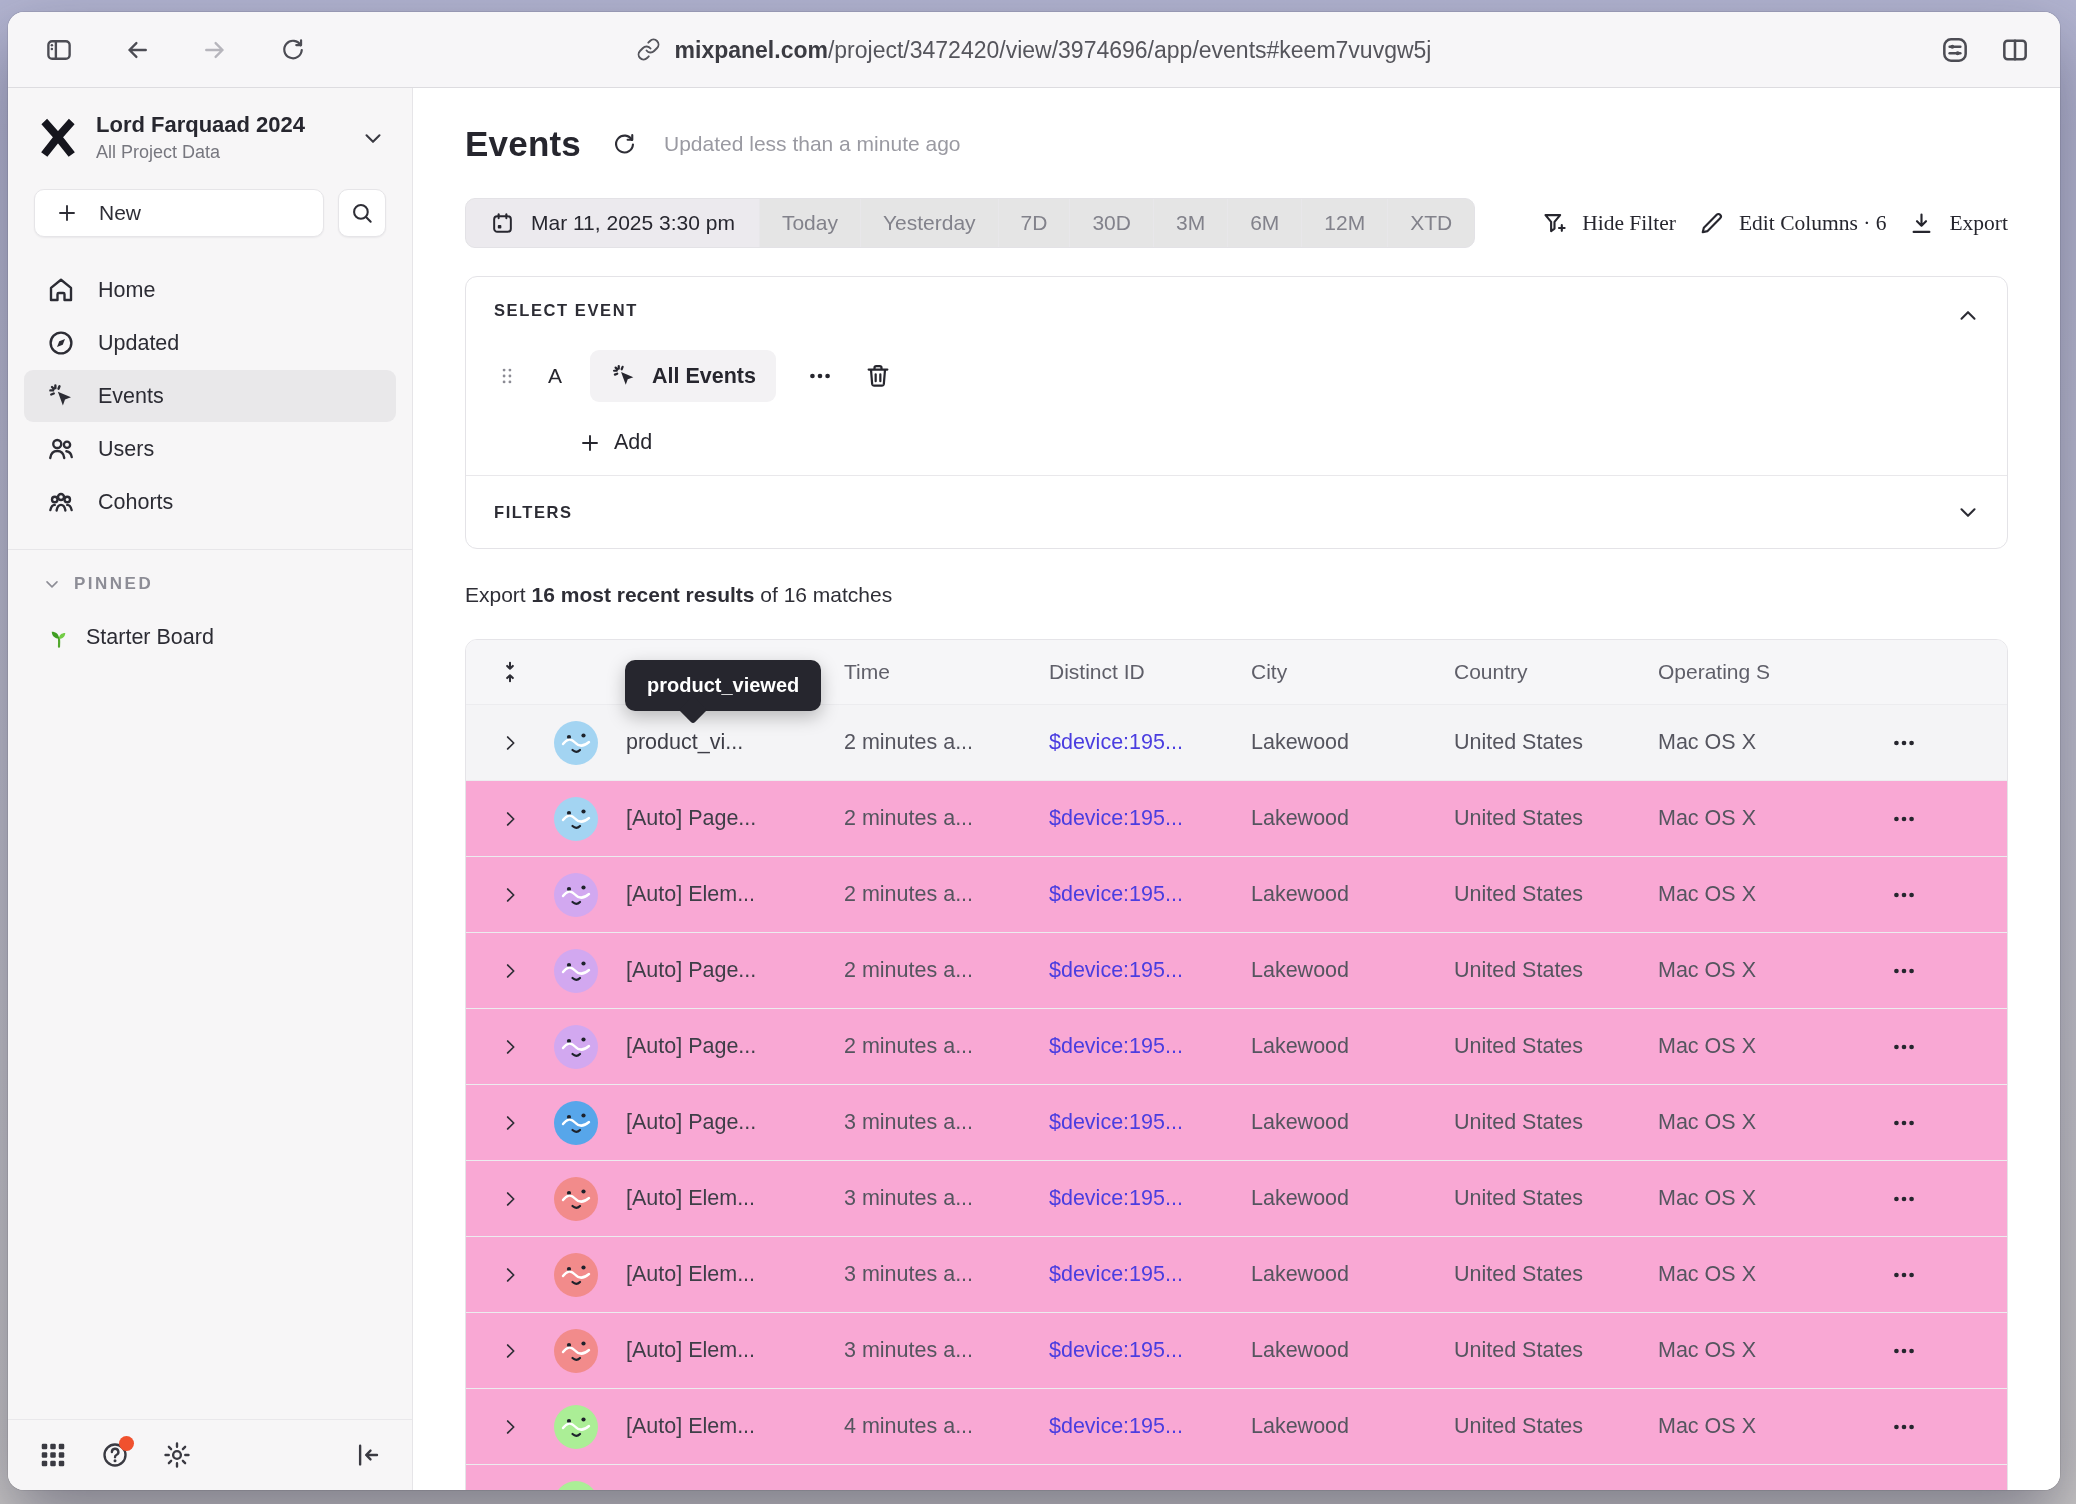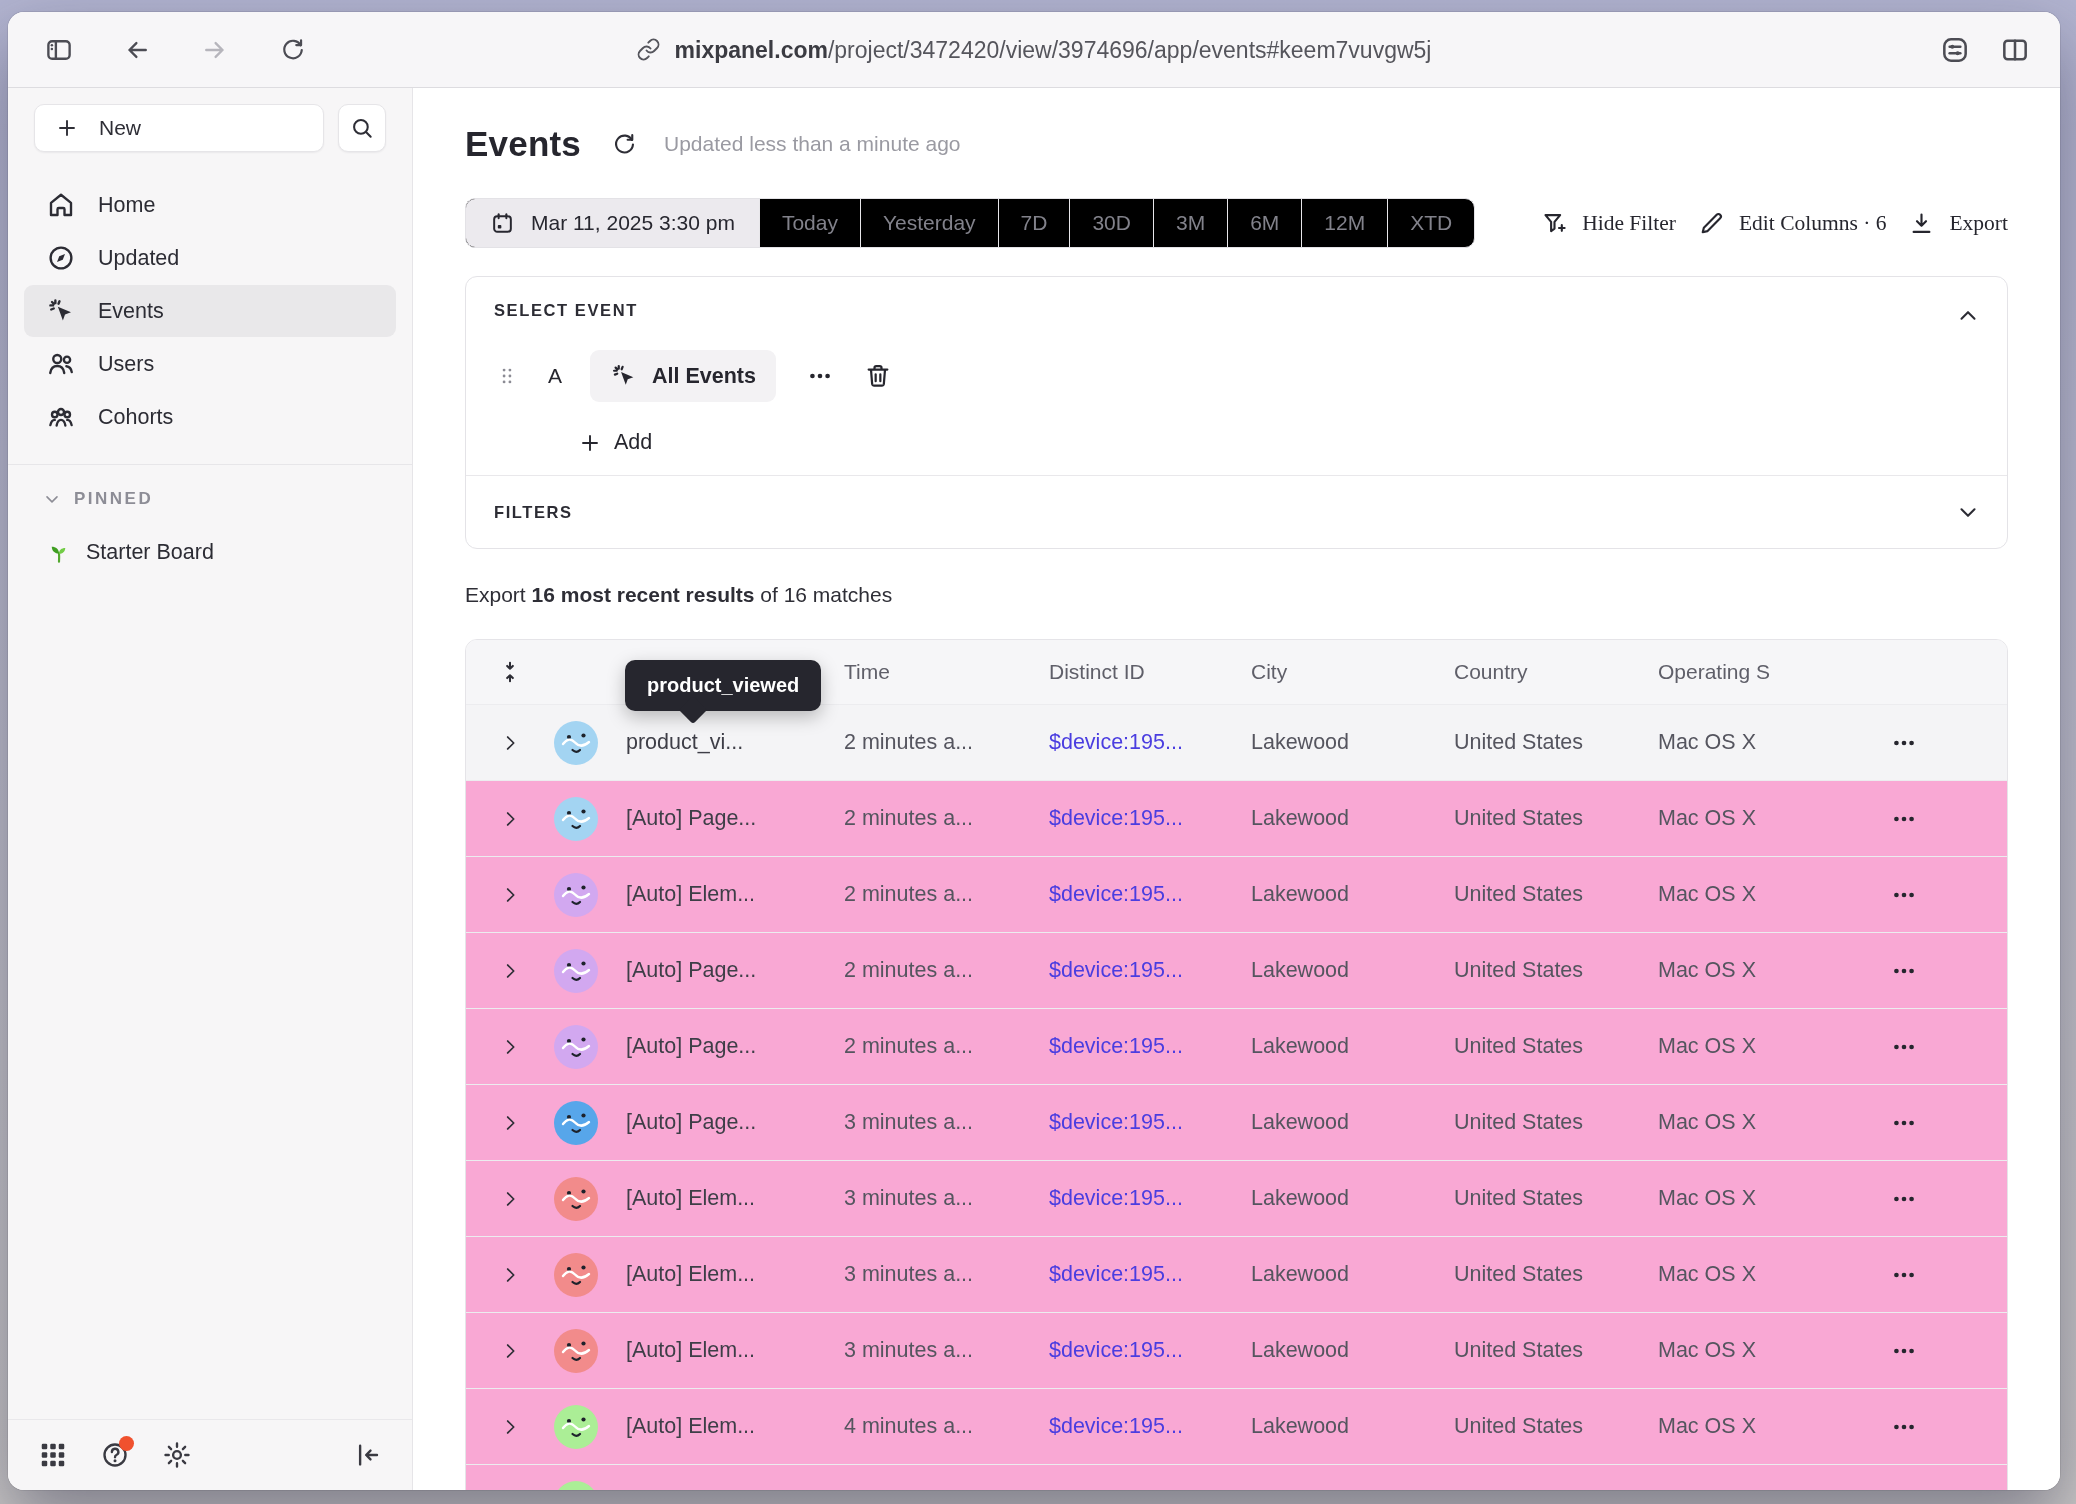--- a/index.html
+++ b/index.html
@@ -80,21 +80,21 @@
   
   .main { flex:1; background:#fff; position:relative; overflow:hidden; padding:0 52px; }
   .title-row { display:flex; align-items:center; margin-top:34px; height:44px; gap:26px; }
   .page-title { font-size:35px; font-weight:700; color:#26262e; letter-spacing:.2px; }
   .updated { font-size:21px; color:#9a9aa2; }
   .refresh-btn { color:#2e2e36; margin-left:4px; }
 
   .controls-row { display:flex; align-items:center; margin-top:32px; height:50px; }
   .datebar {
     display:inline-flex; align-items:stretch; border:1px solid #e3e2e6; border-radius:10px;
-    overflow:hidden; height:50px; background:#000000;
+    overflow:hidden; height:50px; background:#e5e5e5;
   }
   .seg { display:flex; align-items:center; padding:0 22px; font-size:21px; color:#82828b; border-left:1px solid #e8e7ea; white-space:nowrap; }
   .seg:first-child { border-left:none; }
   .seg.current { background:#eceaee; color:#27272f; font-weight:500; gap:16px; padding:0 24px; }
   .seg.xtd { gap:10px; }
   .right-actions { margin-left:auto; display:flex; align-items:center; gap:22px;font-family:Liberation Serif, serif; }
   .action-btn { display:flex; align-items:center; gap:14px; font-size:21.5px; font-weight:500; color:#26262e; white-space:nowrap; }
 
   
   .card { margin-top:28px; border:1px solid #e4e3e7; border-radius:12px; background:#fff; }
@@ -354,20 +354,36 @@
           <svg width="32" height="32">
             <use href="#i-split"></use>
           </svg>
         </span>
     </div>
   </div>
 
   <div class="appbody">
 
     <div class="sidebar">
+      <div class="project-row">
+        <span>
+            <svg width="44" height="44">
+              <use href="#i-logo"></use>
+            </svg>
+          </span>
+        <div class="project-meta">
+          <div class="project-name">Lord Farquaad 2024</div>
+          <div class="project-sub">All Project Data</div>
+        </div>
+        <span class="proj-chev">
+            <svg width="26" height="26">
+              <use href="#i-chevdown"></use>
+            </svg>
+          </span>
+      </div>
 
       <div class="new-row">
         <div class="new-btn">
           <span>
               <svg width="24" height="24">
                 <use href="#i-plus"></use>
               </svg>
             </span>
           <span>New</span>
         </div>

